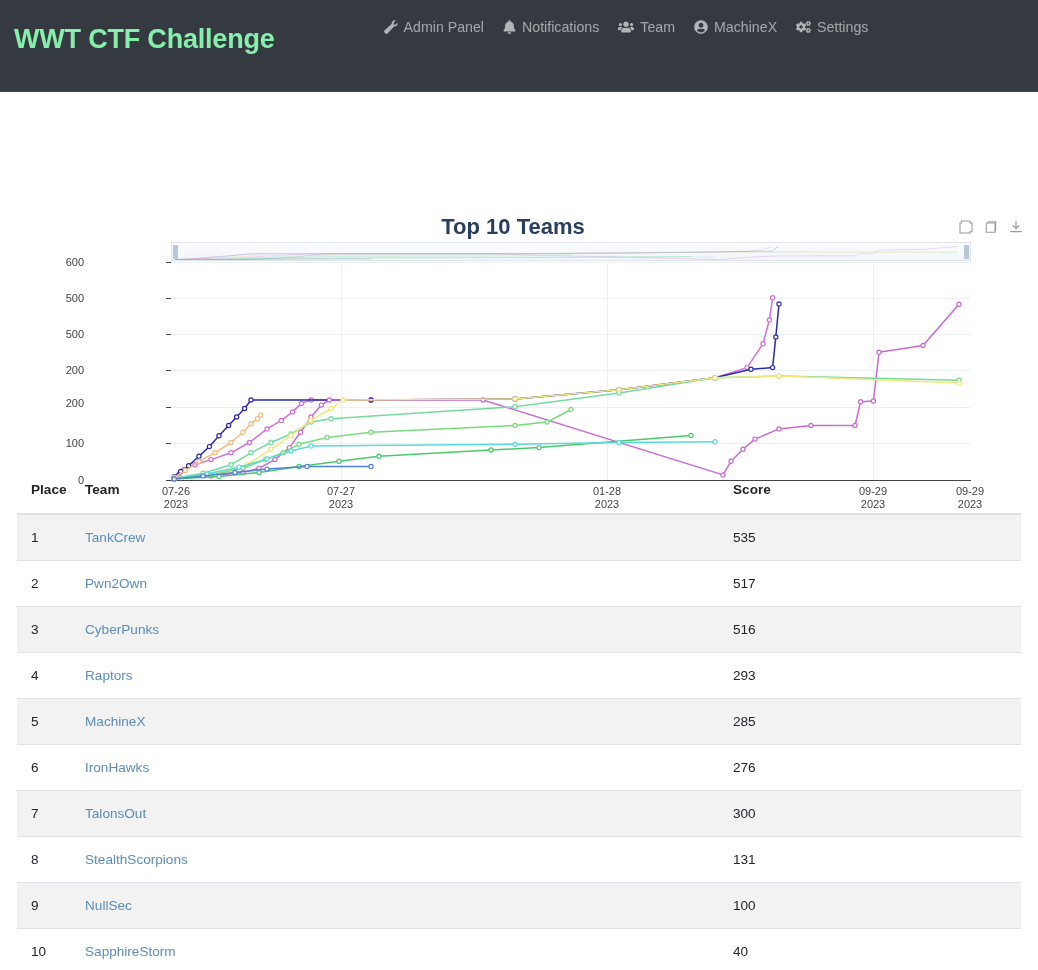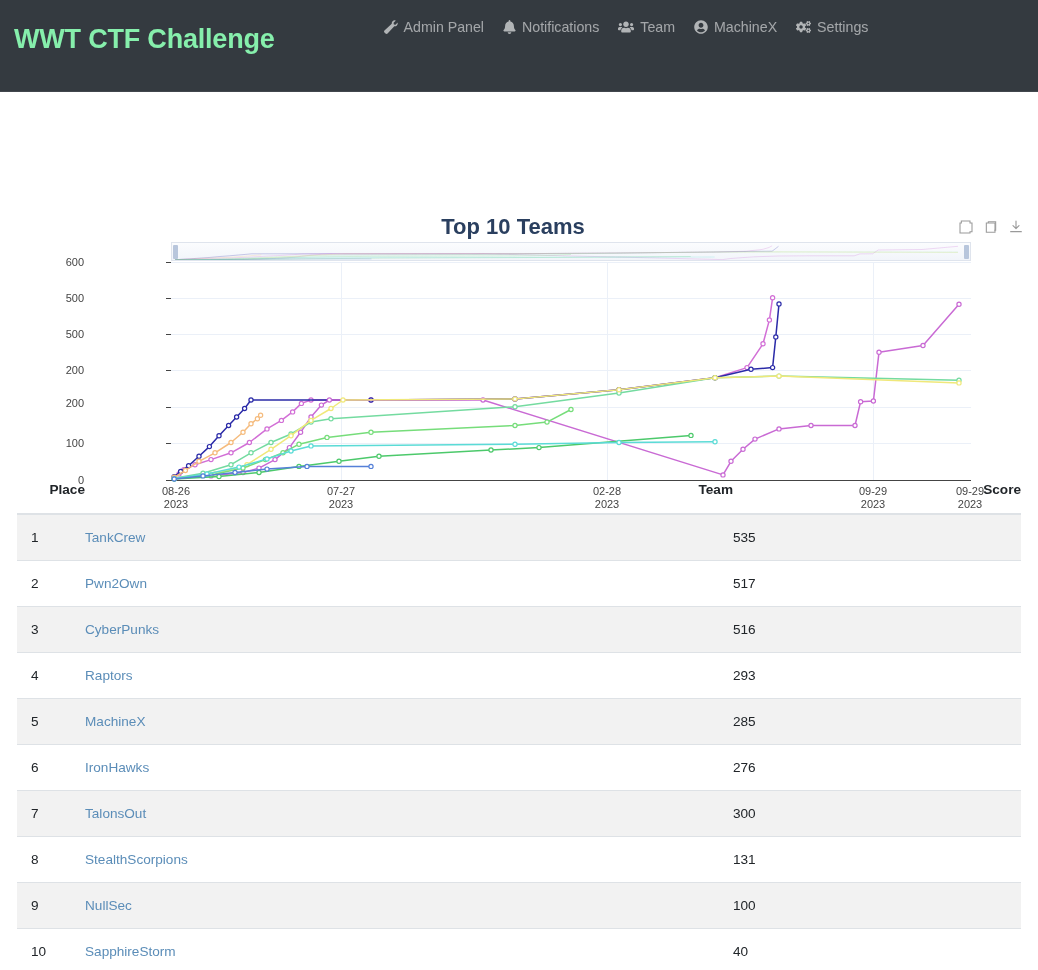--- a/index.html
+++ b/index.html
@@ -212,21 +212,21 @@
     position: absolute;
     left: 17px; top: 482px;
     width: 1004px;
   }
   table.scoreboard {
     width: 100%;
     border-collapse: collapse;
     font-family: "Liberation Sans", sans-serif;
   }
   table.scoreboard thead th {
-    text-align: right;
+    text-align: left;
     font-size: 13.6px;
     font-weight: bold;
     color: #212529;
     padding: 0 0 16px 0;
     border-bottom: 2px solid #dee2e6;
     margin-top: 48px;
   }
   th.col-place { width: 68px; padding-left: 14px !important; }
   th.col-team  { width: 648px; }
   th.col-score { width: 288px; }
@@ -356,29 +356,29 @@
     <div class="ytick-label" style="top:183px">200</div>
     <div class="ytick-mark" style="top:183px"></div>
     <div class="ytick-label" style="top:216px">200</div>
     <div class="ytick-mark" style="top:220px"></div>
     <div class="ytick-label" style="top:256px">100</div>
     <div class="ytick-mark" style="top:256px"></div>
     <div class="ytick-label" style="top:293px">0</div>
     <div class="ytick-mark" style="top:293px"></div>
 
     <div class="xtick-label" style="left:136px">
-      <div>08-26</div>
+      <div>07-26</div>
       <div>2023</div>
     </div>
     <div class="xtick-label" style="left:301px">
       <div>07-27</div>
       <div>2023</div>
     </div>
     <div class="xtick-label" style="left:567px">
-      <div>02-28</div>
+      <div>01-28</div>
       <div>2023</div>
     </div>
     <div class="xtick-label" style="left:833px">
       <div>09-29</div>
       <div>2023</div>
     </div>
     <div class="xtick-label" style="left:930px">
       <div>09-29</div>
       <div>2023</div>
     </div>

